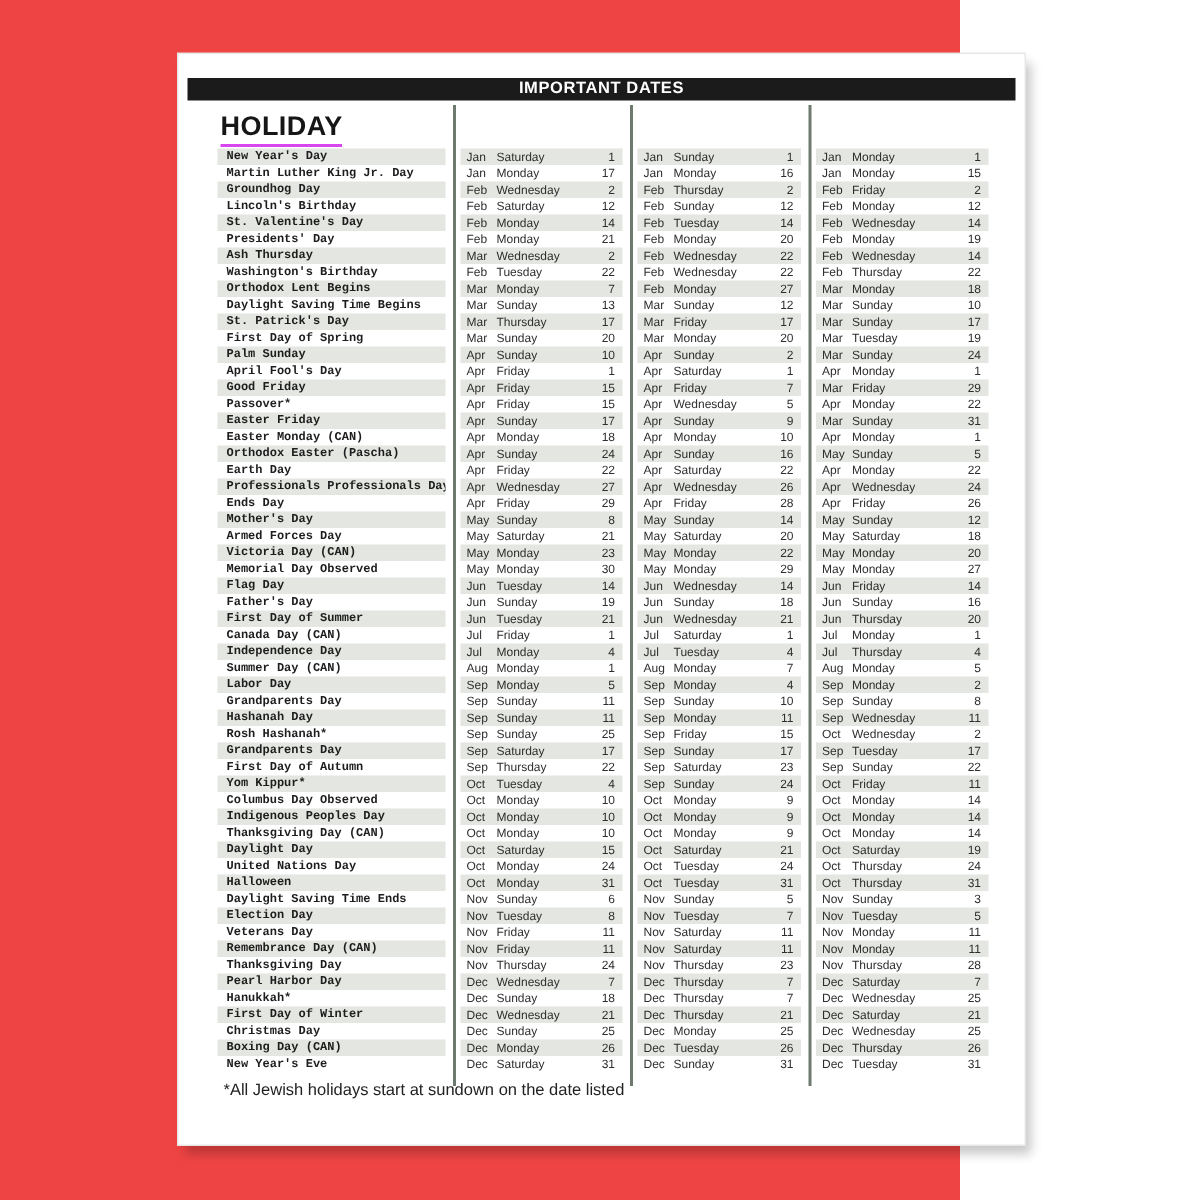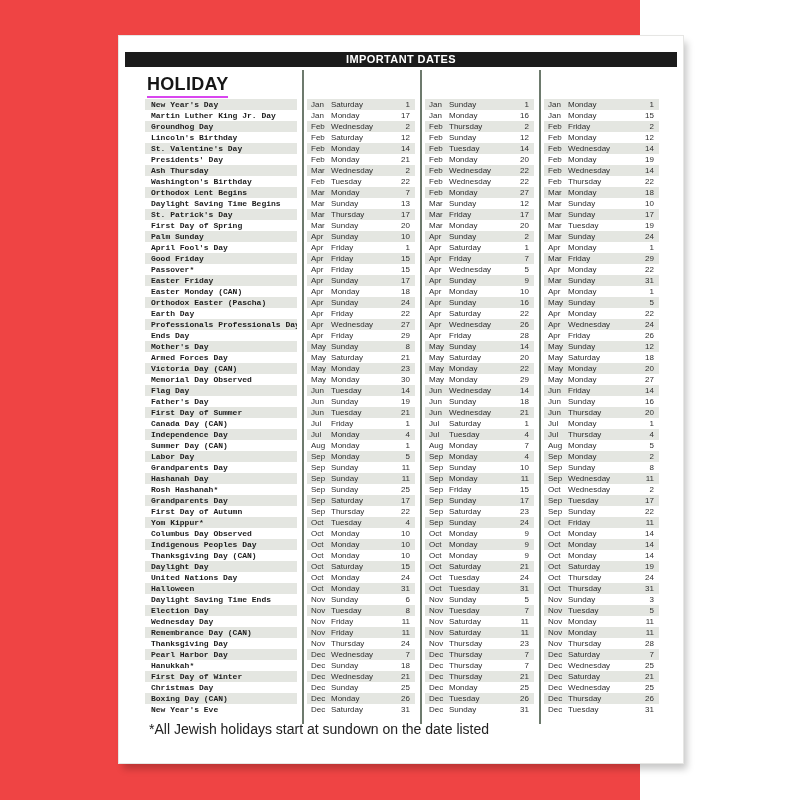--- a/index.html
+++ b/index.html
@@ -91,21 +91,21 @@
     height: 654px;
     background: var(--divider, #6d7a6d);
   }
   .divider.d1 { left: 183px; }
   .divider.d2 { left: 301px; }
   .divider.d3 { left: 420px; }
   .footnote {
     position: absolute;
     left: 30px;
     top: 685px;
-    font-size: 14px;
+    font-size: 11px;
     color: #222222;
   }
 </style>
 </head>
 <body>
 
 <div class="canvas">
   <div class="page">
     <div class="banner">
       <span>IMPORTANT DATES</span>
@@ -952,21 +952,21 @@
             <span class="w">Tuesday</span>
             <span class="d">7</span>
           </div>
           <div class="cell year">
             <span class="m">Nov</span>
             <span class="w">Tuesday</span>
             <span class="d">5</span>
           </div>
         </div>
         <div class="row">
-          <div class="cell name">Wednesday Day</div>
+          <div class="cell name">Veterans Day</div>
           <div class="cell year">
             <span class="m">Nov</span>
             <span class="w">Friday</span>
             <span class="d">11</span>
           </div>
           <div class="cell year">
             <span class="m">Nov</span>
             <span class="w">Saturday</span>
             <span class="d">11</span>
           </div>

